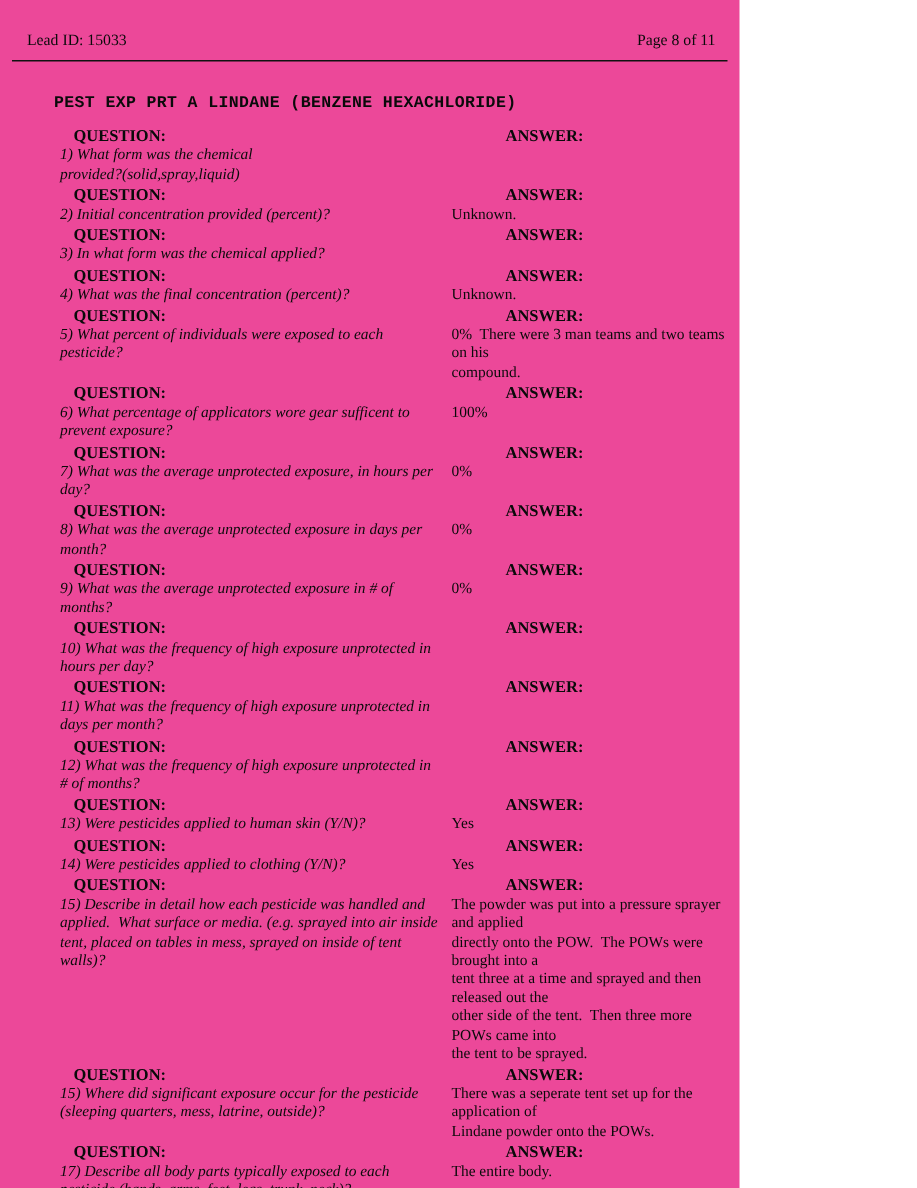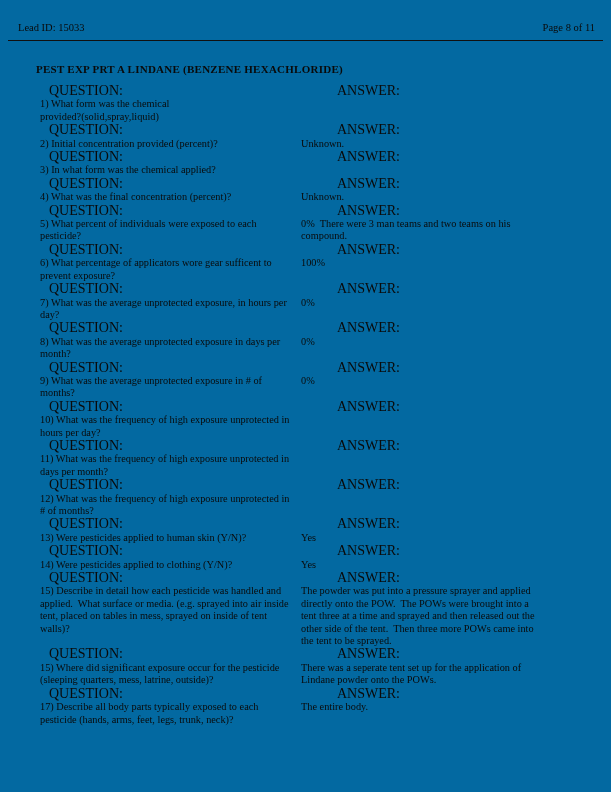--- a/index.html
+++ b/index.html
@@ -9,62 +9,64 @@
   }
   body {
     width: 611px;
     height: 792px;
     font-family: "Liberation Serif", "DejaVu Serif", serif;
     color: #0a0a0a;
     position: relative;
     overflow: hidden;
   }
   .page {
-    width: 611px;
+    width: 493px;
     height: 792px;
-    background: #0369a1;
+    background: #ec4899;
     box-sizing: border-box;
   }
   .topbar {
     display: flex;
     justify-content: space-between;
     align-items: flex-end;
     padding: 22px 16px 0 18px;
     font-size: 10.5px;
   }
   .rule {
     border: none;
     border-top: 1.2px solid #111;
     margin: 7px 8px 0 8px;
   }
   .doc-title {
     margin: 22px 0 10px 36px;
     font-size: 11px;
     font-weight: bold;
     letter-spacing: 0.25px;
+    font-family: Liberation Mono, monospace;
   }
   .qa-list {
     margin: 0 8px 0 40px;
     font-size: 10.3px;
     line-height: 12.4px;
   }
   .qa-row {
     display: grid;
     grid-template-columns: 257px 1fr;
     column-gap: 4px;
     margin-bottom: 1px;
   }
   .q-label-cell { grid-column: 1; grid-row: 1; padding-left: 9px; }
   .a-label-cell { grid-column: 2; grid-row: 1; padding-left: 8px; margin-left: 28px; }
-  .bold-label { font-weight: normal; font-size: 14px; }
+  .bold-label { font-weight: bold; font-size: 11px; }
   .q-text {
     grid-column: 1;
     grid-row: 2;
     white-space: pre-wrap;
     padding-right: 2px;
+    font-style: italic;
   }
   .a-text {
     grid-column: 2;
     grid-row: 2;
     white-space: pre-wrap;
   }
 </style>
 </head>
 <body>
 

